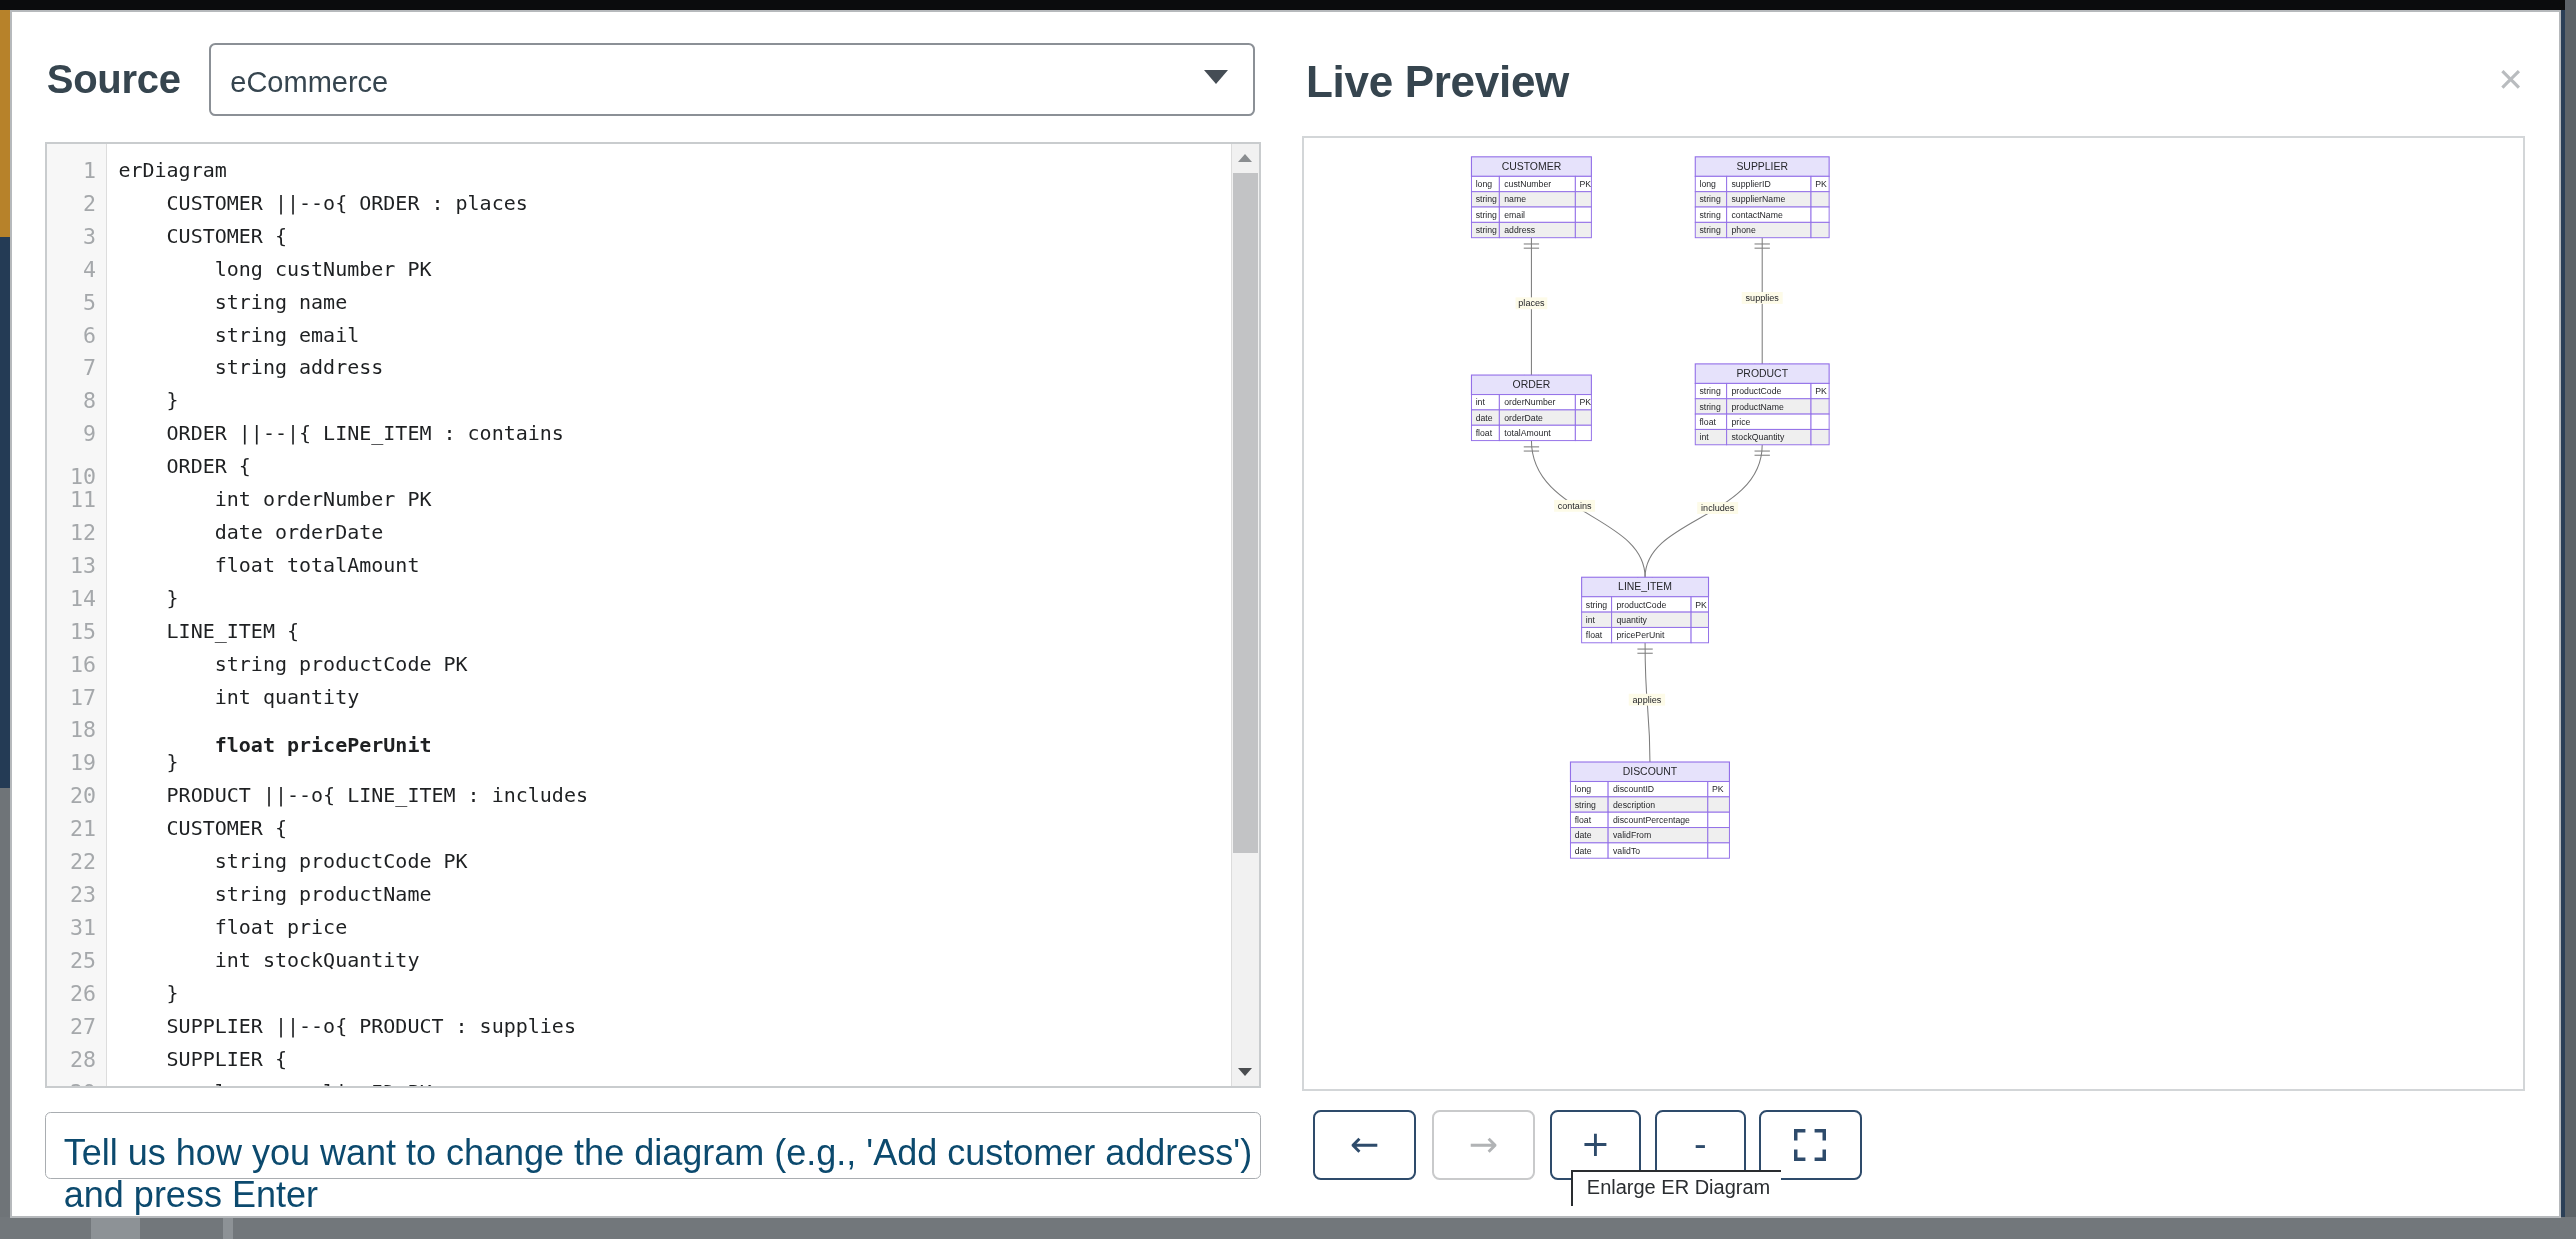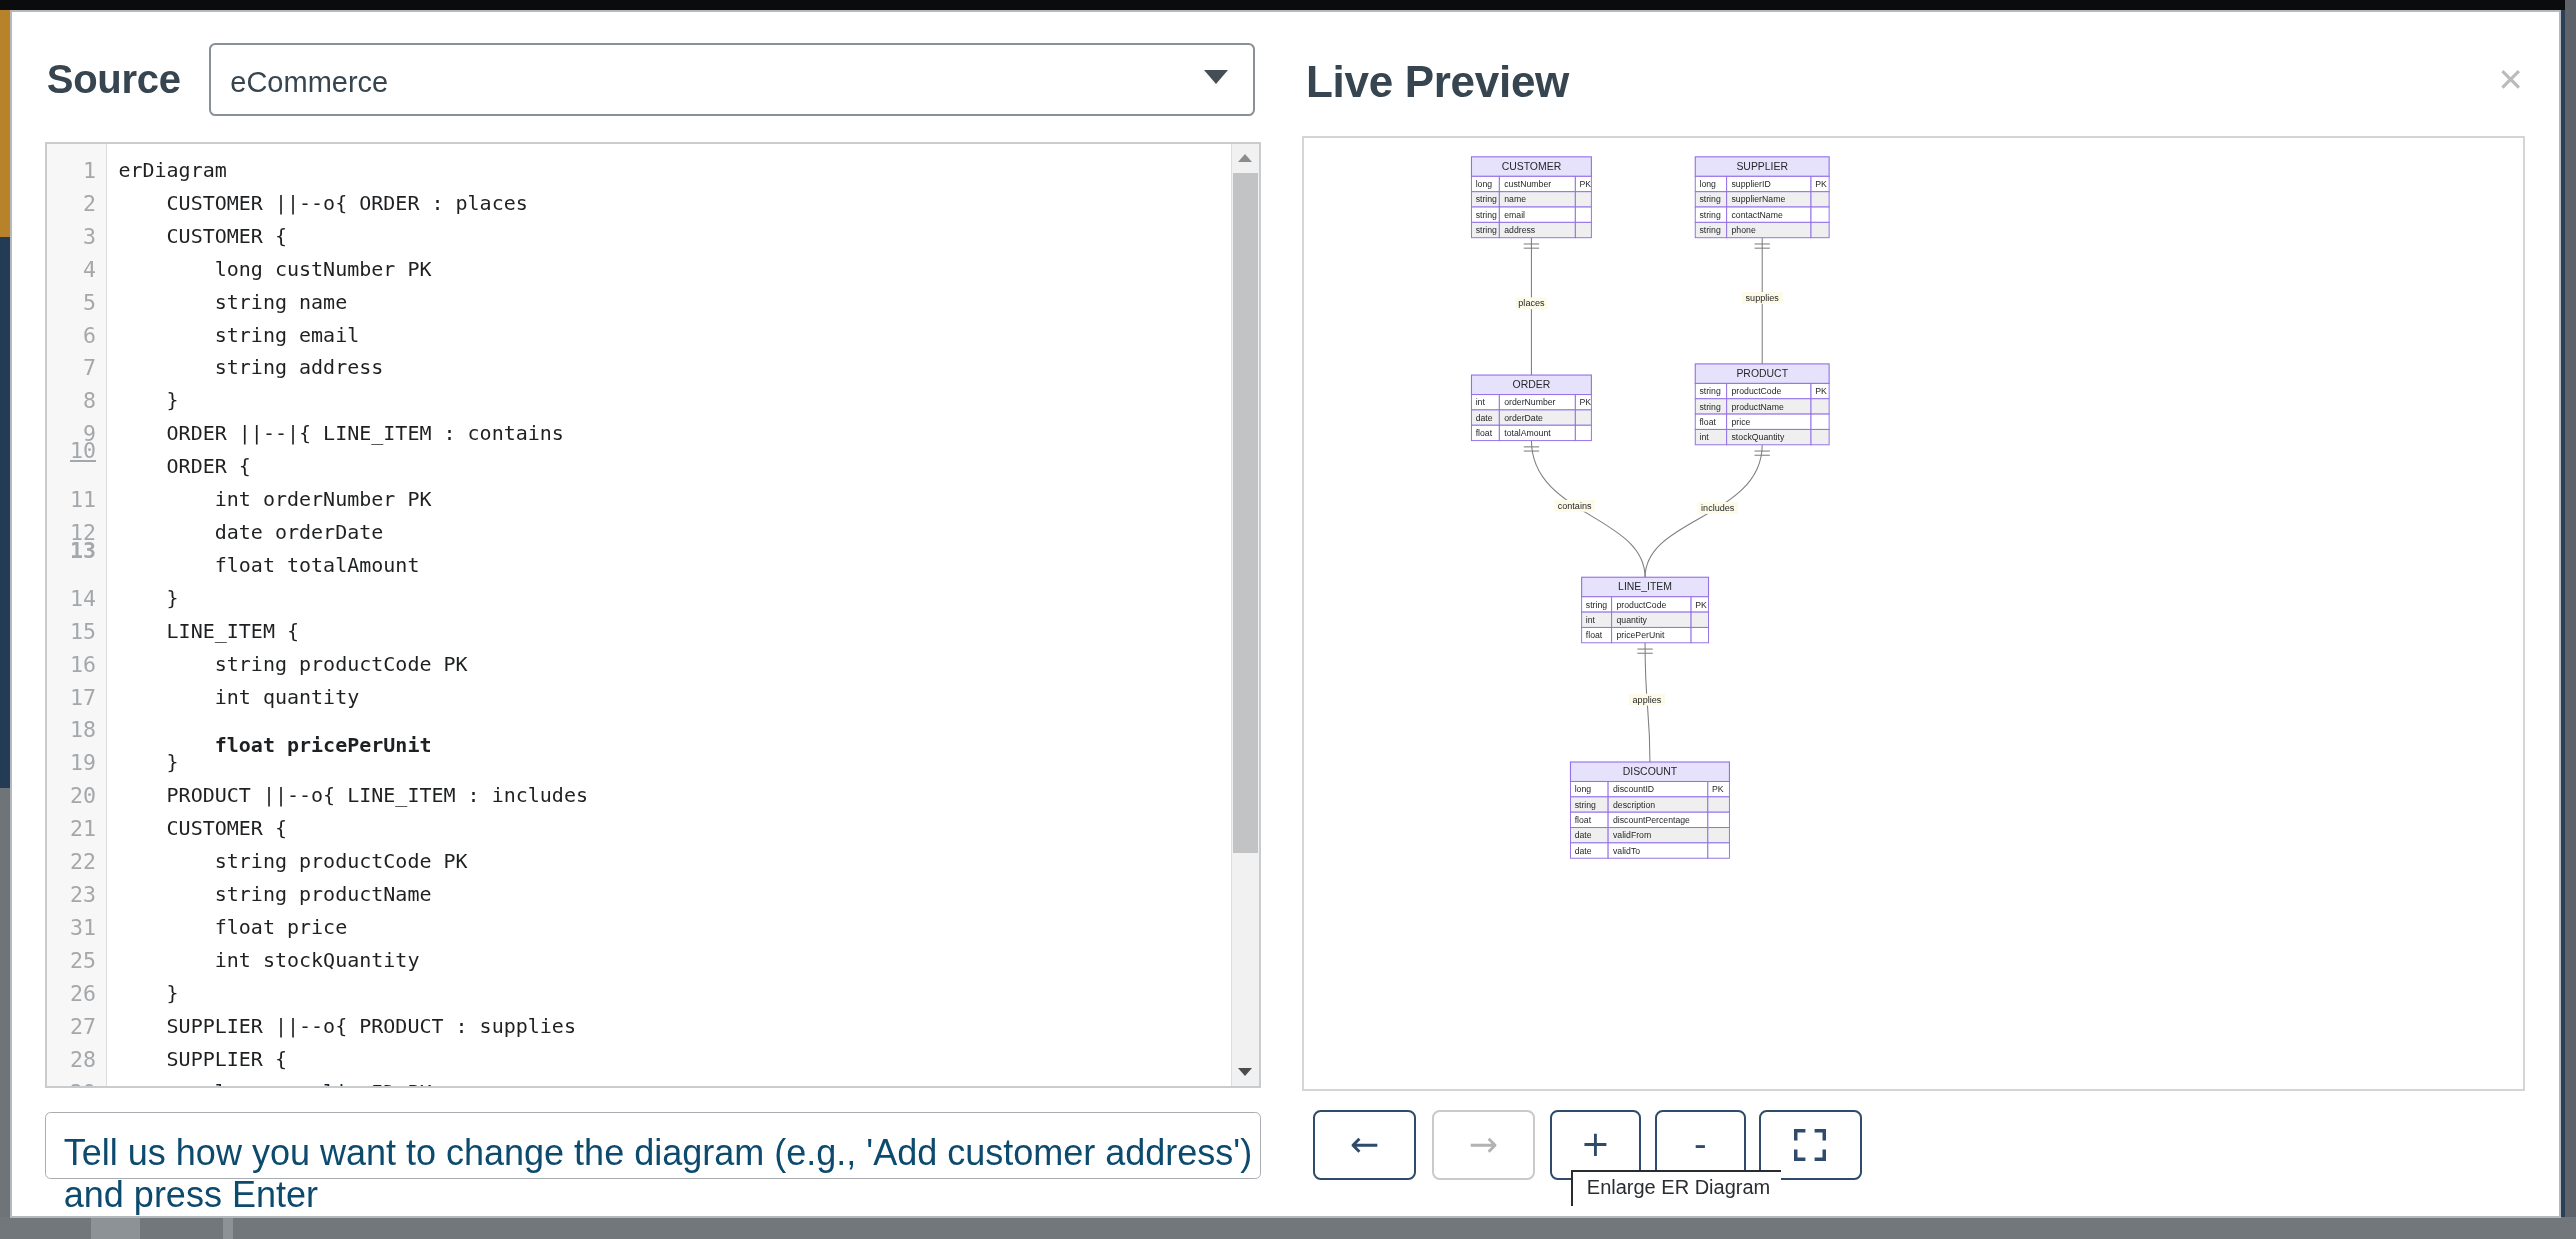--- a/index.html
+++ b/index.html
@@ -194,24 +194,24 @@
     <div class="gutter">
         <div class="ln" style="top: 14px;">1</div>
         <div class="ln" style="top: 47px;">2</div>
         <div class="ln" style="top: 80px;">3</div>
         <div class="ln" style="top: 113px;">4</div>
         <div class="ln" style="top: 146px;">5</div>
         <div class="ln" style="top: 179px;">6</div>
         <div class="ln" style="top: 211px;">7</div>
         <div class="ln" style="top: 244px;">8</div>
         <div class="ln" style="top: 277px;">9</div>
-        <div class="ln" style="top: 294px; text-decoration: underline;">10</div>
+        <div class="ln" style="top: 320px;">10</div>
         <div class="ln" style="top: 343px;">11</div>
         <div class="ln" style="top: 376px;">12</div>
-        <div class="ln" style="top: 394px; font-weight: bold;">13</div>
+        <div class="ln" style="top: 409px;">13</div>
         <div class="ln" style="top: 442px;">14</div>
         <div class="ln" style="top: 475px;">15</div>
         <div class="ln" style="top: 508px;">16</div>
         <div class="ln" style="top: 541px;">17</div>
         <div class="ln" style="top: 573px;">18</div>
         <div class="ln" style="top: 606px;">19</div>
         <div class="ln" style="top: 639px;">20</div>
         <div class="ln" style="top: 672px;">21</div>
         <div class="ln" style="top: 705px;">22</div>
         <div class="ln" style="top: 738px;">23</div>

